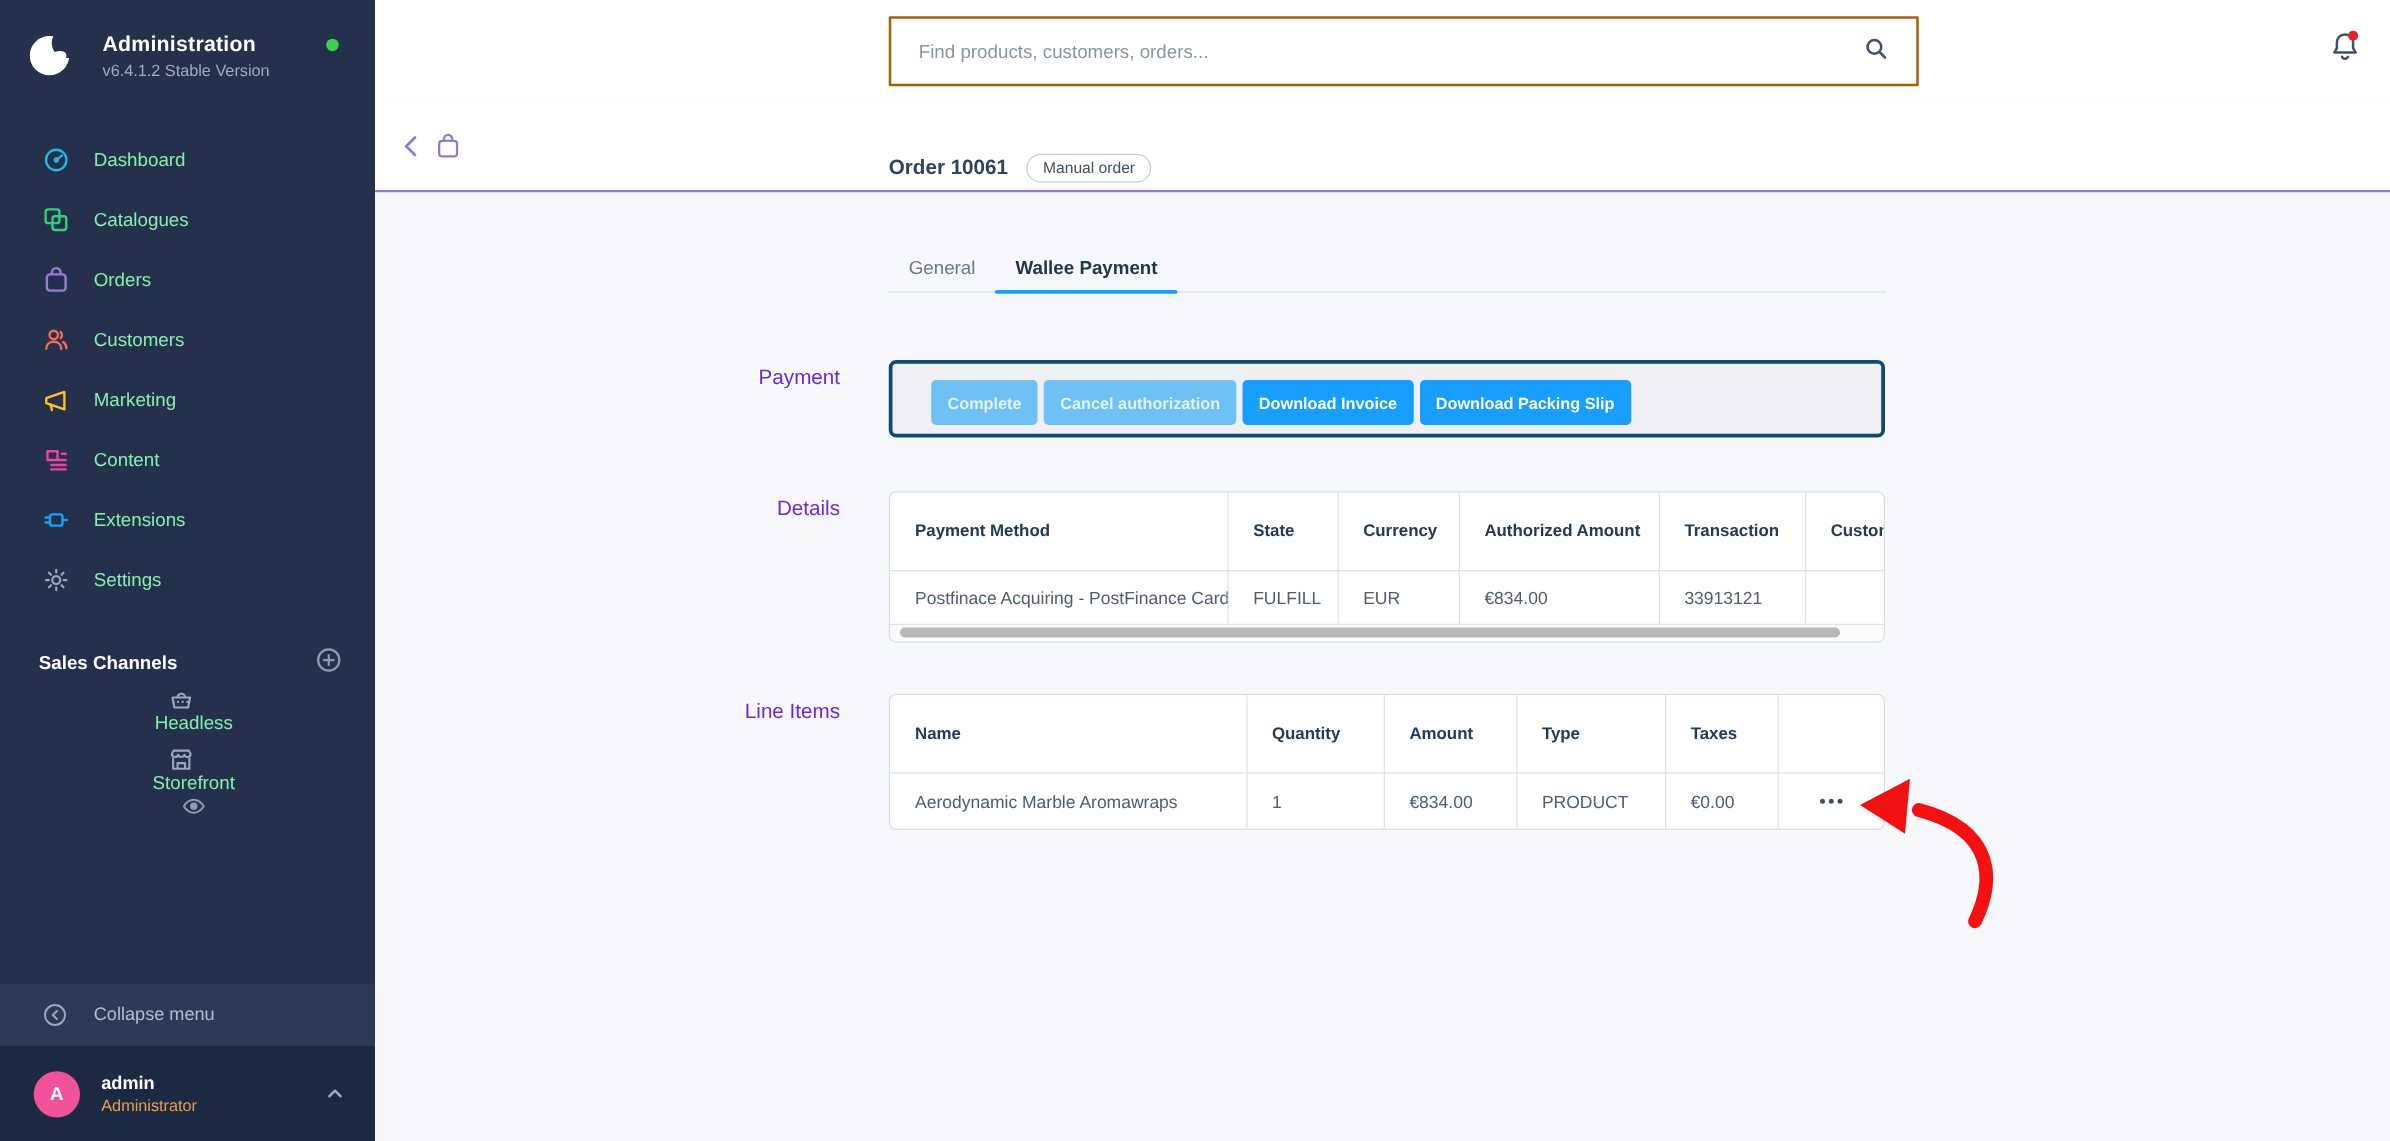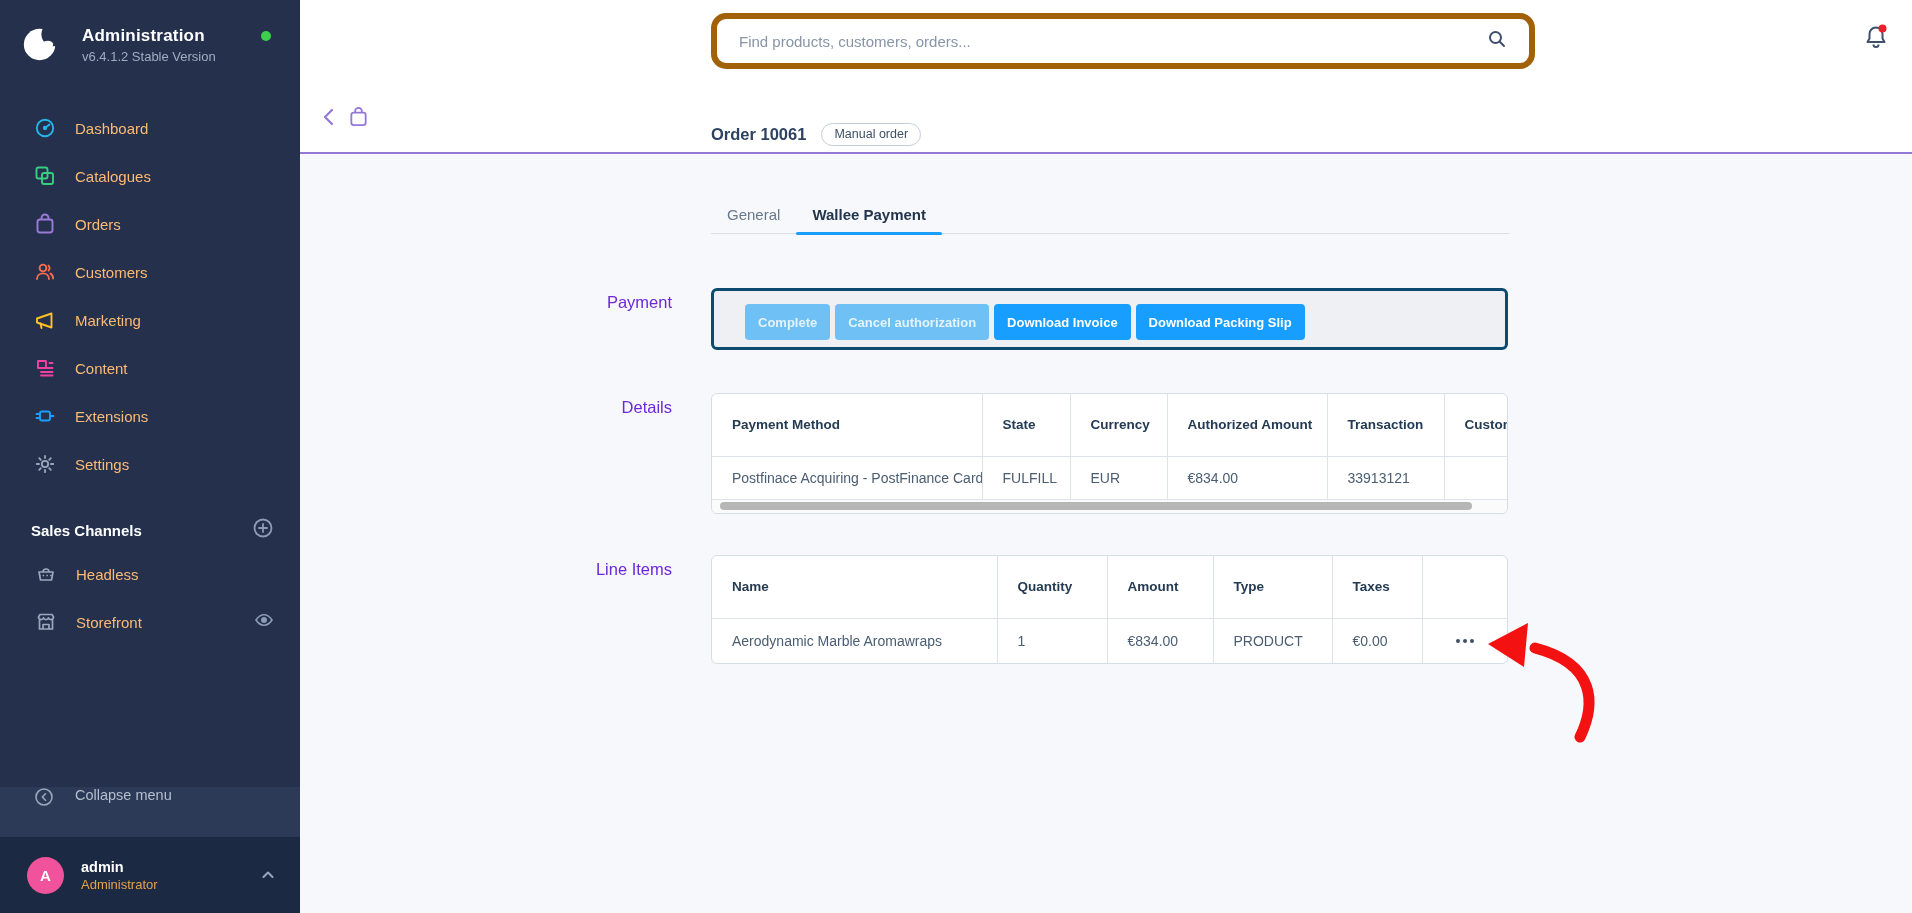--- a/index.html
+++ b/index.html
@@ -14,48 +14,48 @@
   .side-title-block { margin-left:60px; }
   .side-title { color:#ffffff; font-size:17px; font-weight:700; letter-spacing:.2px; }
   .side-version { color:#9fadc1; font-size:13px; margin-top:3px; }
   .online-dot { position:absolute; right:29px; top:31px; width:10px; height:10px;
     border-radius:50%; background:#3ecf4e; }
   .nav { margin-top:8px; }
   .nav-item { height:48px; display:flex; align-items:center; padding-left:34px;
     cursor:pointer; }
   .nav-item .ico { width:22px; height:22px; margin-right:19px; display:flex;
     align-items:center; justify-content:center; }
-  .nav-label { color:#fdba74; font-size:15px; }
+  .nav-label { color:#86efac; font-size:15px; }
   .sales-header { margin-top:22px; height:40px; display:flex; align-items:center;
     justify-content:space-between; padding:0 26px 0 31px; }
   .sales-header-label { color:#ffffff; font-size:15px; font-weight:700; }
   .sc-item { height:48px; display:flex; align-items:center; padding-left:36px;
-    padding-right:26px; }
+    padding-right:26px;flex-direction:column; }
   .sc-item .ico { width:20px; height:20px; margin-right:20px; }
   .sc-item .nav-label { flex:1; }
   .side-spacer { flex:1; }
-  .collapse-row { height:50px; background:#2c3a57; display:flex; 
+  .collapse-row { height:50px; background:#2c3a57; display:flex; align-items:center;
     padding-left:34px; cursor:pointer; }
   .collapse-row .ico { width:20px; height:20px; margin-right:21px; }
   .collapse-label { color:#b3bfcf; font-size:14.5px; }
   .side-footer { height:76px; background:#1b2942; display:flex; align-items:center;
     padding:0 24px 0 27px; position:relative; }
   .avatar { width:37px; height:37px; border-radius:50%; background:#f0529c;
     color:#fff; font-size:15px; font-weight:700; display:flex; align-items:center;
     justify-content:center; }
   .user-block { margin-left:17px; }
   .user-name { color:#ffffff; font-size:14.5px; font-weight:700; }
   .user-role { color:#e9a04c; font-size:13px; margin-top:2px; }
   .footer-chevron { position:absolute; right:24px; top:30px; }
 
   
   .main { margin-left:300px; width:1612px; height:913px; position:relative; }
   .topbar { height:82px; background:#ffffff; position:relative; }
   .search-box { position:absolute; left:411px; top:13px; width:824px; height:56px;
-    background:#fff; border:6px solid #a16207; border-radius:15px;
+    background:#fff; border:2px solid #a16207; border-radius:1px;
     display:flex; align-items:center; padding:0 22px; }
   .search-input { flex:1; border:none; outline:none; font-size:15px;
     font-family:"Liberation Sans", sans-serif; color:#44566b; background:transparent; }
   .search-input::placeholder { color:#8795a6; }
   .bell-wrap { position:absolute; right:20px; top:23px; width:30px; height:32px;
     cursor:pointer; }
 
   .smartbar { height:72px; background:#ffffff; border-bottom:2px solid #9378d8;
     position:relative; }
   .sb-back { position:absolute; left:20px; top:25px; cursor:pointer; }

